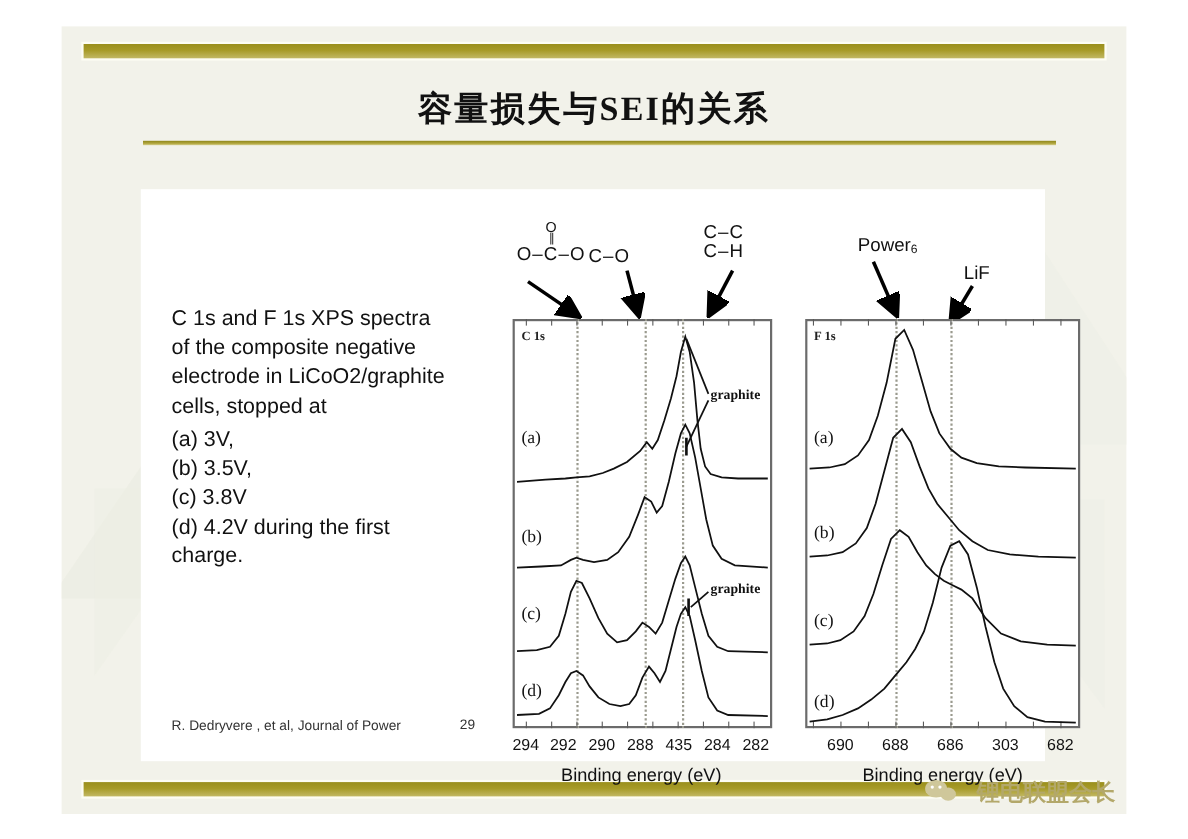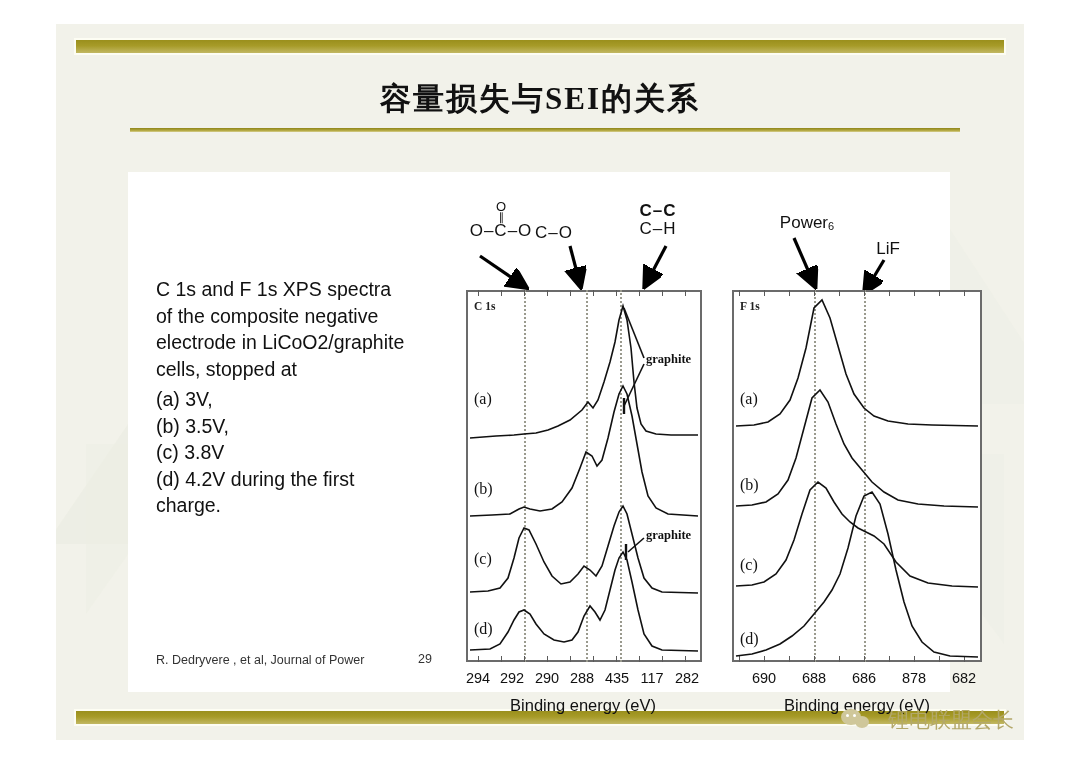--- a/index.html
+++ b/index.html
@@ -111,21 +111,21 @@
   svg.anno line, svg.anno path{stroke:#000;}
 
   .graphite{
     position:absolute;font-size:12.5px;font-weight:700;color:#111;
   }
 
   
   .wm{
     position:absolute;right:10px;bottom:6px;
     display:flex;align-items:center;gap:17px;
-    font-size:21px;font-weight:400;
+    font-size:21px;font-weight:700;
     color:#b3a86a;
     font-family:"Liberation Sans",sans-serif;
     justify-content:space-between;
   }
   .wm .bub{position:relative;width:30px;height:22px;}
   .wm .bub i{
     position:absolute;border-radius:50%;background:#cfc79a;display:block;
   }
   .wm .b1{width:20px;height:16px;left:0;top:0;border-radius:50% 50% 50% 40%;}
   .wm .b2{width:14px;height:12px;left:14px;top:7px;border-radius:50%;}
@@ -167,21 +167,21 @@
         <div style="font-size:13px;line-height:13px;">O</div>
         <div style="font-size:11px;line-height:9px;letter-spacing:-1px;">∥</div>
         <div style="font-size:17px;letter-spacing:1px;">O–C–O</div>
       </div>
 
       <div class="assign" style="left:396px;top:52px;width:60px;">
         <div style="font-size:17px;letter-spacing:1px;">C–O</div>
       </div>
 
       <div class="assign" style="left:500px;top:30px;width:60px;">
-        <div style="font-size:17px;letter-spacing:1px;font-weight:bold;">C–C</div>
+        <div style="font-size:17px;letter-spacing:1px;">C–C</div>
         <div style="font-size:17px;letter-spacing:1px;">C–H</div>
       </div>
 
       <div class="assign" style="left:636px;top:42px;width:86px;">
         <span style="font-size:17px;">Power</span><span class="sub">6</span>
       </div>
       <div class="assign" style="left:730px;top:68px;width:60px;">
         <div style="font-size:17px;">LiF</div>
       </div>
 
@@ -271,21 +271,21 @@
           </g>
         </svg>
       </div>
 
       <div class="axnums" style="left:338px;top:498px;width:236px;">
         <span class="axnum" style="left:12px;">294</span>
         <span class="axnum" style="left:46px;">292</span>
         <span class="axnum" style="left:81px;">290</span>
         <span class="axnum" style="left:116px;">288</span>
         <span class="axnum" style="left:151px;">435</span>
-        <span class="axnum" style="left:186px;">117</span>
+        <span class="axnum" style="left:186px;">284</span>
         <span class="axnum" style="left:221px;text-align:center;">282</span>
       </div>
       <div class="axtitle" style="left:330px;top:524px;width:250px;">Binding energy (eV)</div>
 
       <div class="panel f1s">
         <div class="frame"></div>
 
         <div class="dotted" style="left:82px;"></div>
         <div class="dotted" style="left:132px;"></div>
 
@@ -335,21 +335,21 @@
                    L92,312 L100,300 L108,284 L116,258 L124,226 L132,206 L140,202
                    L148,214 L156,244 L164,280 L172,312 L180,336 L190,352 L202,362
                    L218,366 L246,367"></path>
         </svg>
       </div>
 
       <div class="axnums" style="left:604px;top:498px;width:250px;">
         <span class="axnum" style="left:32px;">690</span>
         <span class="axnum" style="left:82px;">688</span>
         <span class="axnum" style="left:132px;">686</span>
-        <span class="axnum" style="left:182px;">878</span>
+        <span class="axnum" style="left:182px;">303</span>
         <span class="axnum" style="left:232px;">682</span>
       </div>
       <div class="axtitle" style="left:604px;top:524px;width:250px;">Binding energy (eV)</div>
 
     </div>
 
     <div class="wm">
       <span class="bub">
         <i class="b1"></i>
           <i class="b2"></i>

